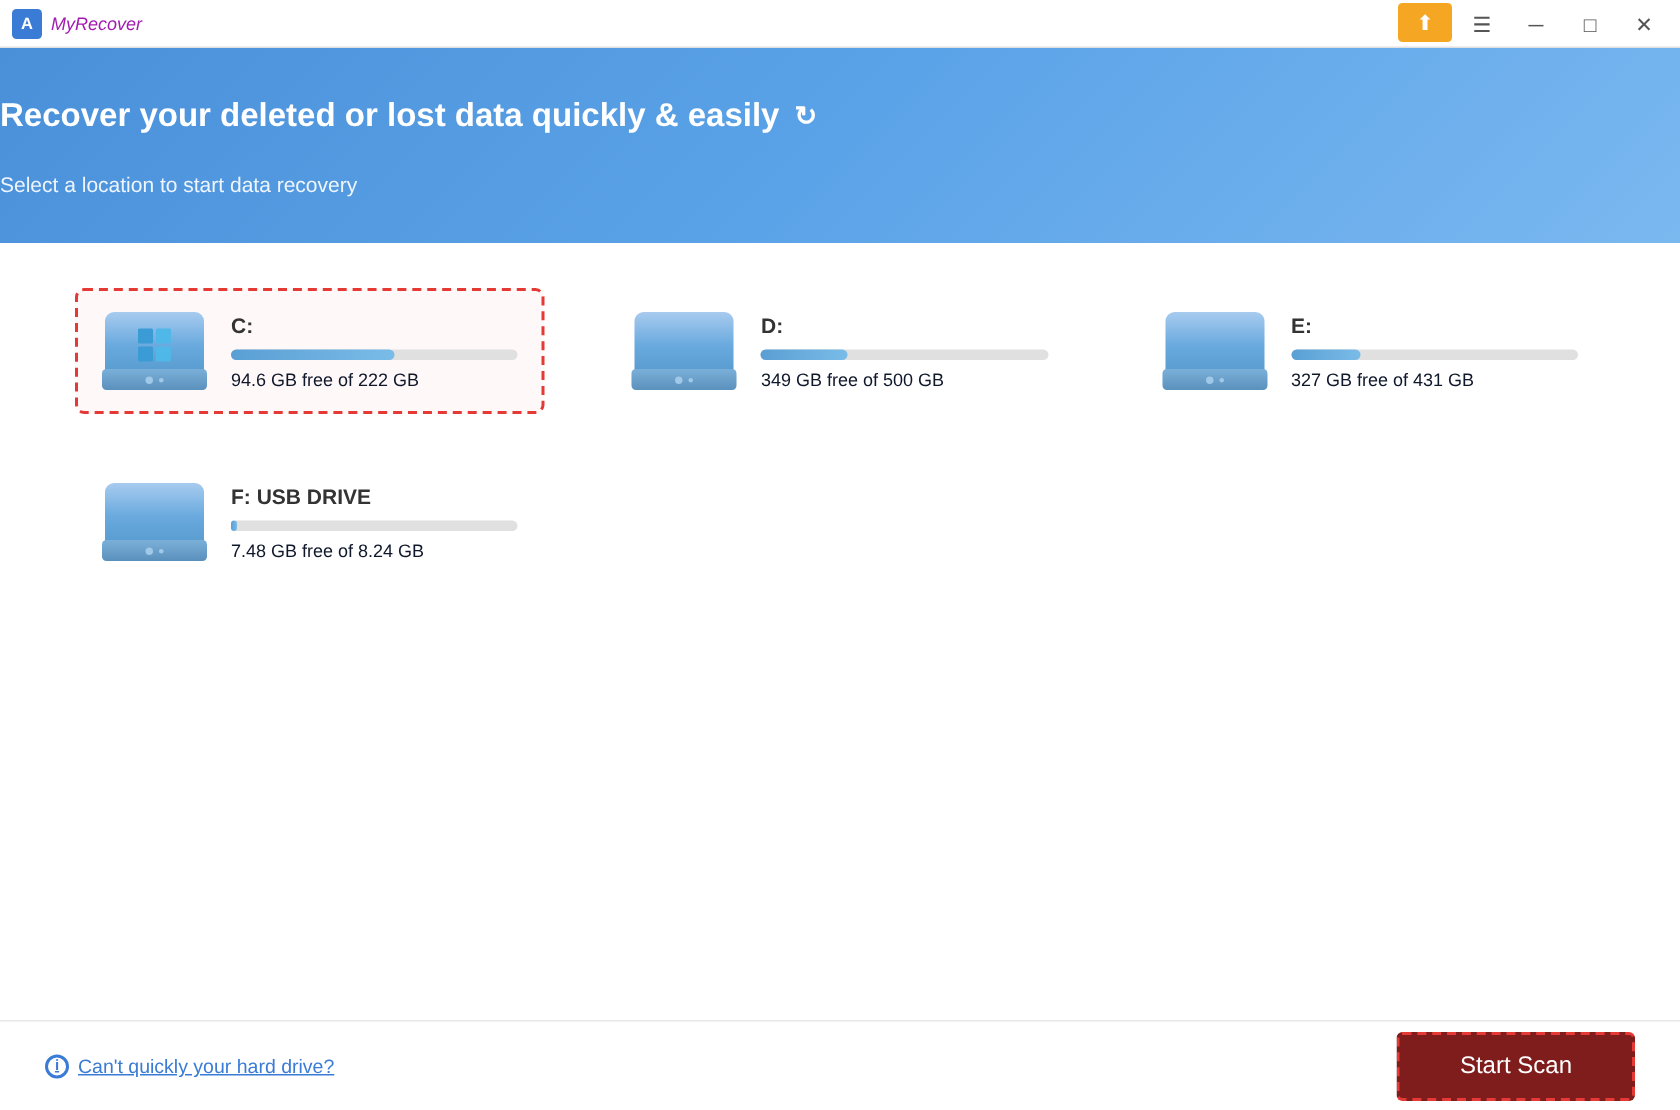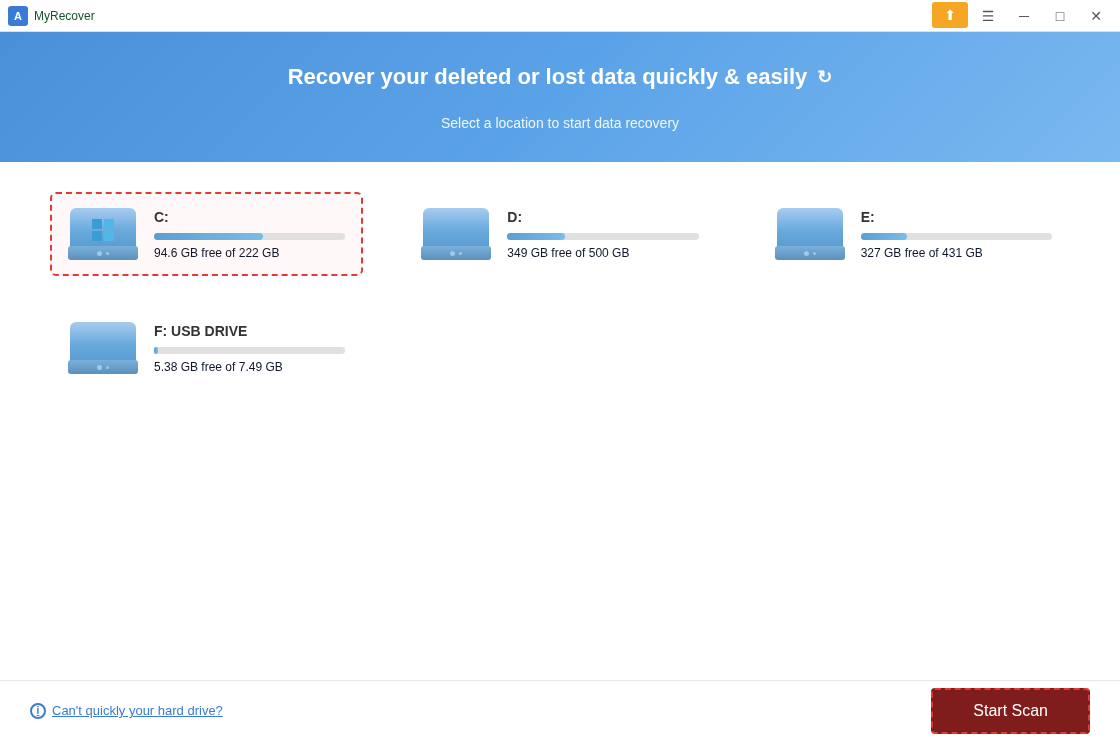--- a/index.html
+++ b/index.html
@@ -9,36 +9,36 @@
     .titlebar {
       display: flex; align-items: center; justify-content: space-between;
       background: #fff; height: 32px; padding: 0 8px;
       border-bottom: 1px solid #e0e0e0;
     }
     .titlebar-left { display: flex; align-items: center; gap: 6px; }
     .titlebar-logo {
       width: 20px; height: 20px; background: #3a7bd5; border-radius: 3px;
       display: flex; align-items: center; justify-content: center; color: white; font-size: 11px; font-weight: bold;
     }
-    .titlebar-title { font-size: 12px; color: #14532d; }
+    .titlebar-title { font-size: 12px; color: #a21caf; font-style: italic; }
     .titlebar-controls { display: flex; gap: 4px; }
     .titlebar-btn {
       width: 32px; height: 28px; display: flex; align-items: center; justify-content: center;
       cursor: pointer; font-size: 14px; color: #555; border-radius: 2px;
     }
     .titlebar-upgrade {
       width: 36px; height: 26px; background: #f5a623; border-radius: 3px;
       display: flex; align-items: center; justify-content: center; color: white; font-size: 14px;
     }
 
     
     .header {
       background: linear-gradient(135deg, #4a90d9 0%, #5ba3e8 50%, #7ab8f0 100%);
       height: 130px; display: flex; flex-direction: column;
-      align-items: center; justify-content: center; gap: 10px;
+      align-items: flex-start; justify-content: center; gap: 10px;
     }
     .header-title { color: white; font-size: 22px; font-weight: bold; display: flex; align-items: center; gap: 10px; }
     .header-subtitle { color: rgba(255,255,255,0.9); font-size: 14px; margin-top: 15px; }
     .refresh-icon { color: white; font-size: 18px; cursor: pointer; }
 
     
     .main { background: white; height: calc(740px - 32px - 130px - 60px); padding: 30px 50px; position: relative; overflow: hidden; }
 
     
     .drive-grid { display: grid; grid-template-columns: repeat(3, 1fr); gap: 30px 40px; }
@@ -195,21 +195,21 @@
           <div class="drive-icon-base">
             <div class="drive-dot"></div>
             <div class="drive-dot-small"></div>
           </div>
         </div>
         <div class="drive-info">
           <div class="drive-label">F: USB DRIVE</div>
           <div class="drive-bar-bg">
             <div class="drive-bar-fill" style="width: 2%;"></div>
           </div>
-          <div class="drive-size">5.38 GB free of 7.49 GB</div>
+          <div class="drive-size">7.48 GB free of 8.24 GB</div>
         </div>
       </div>
     </div>
 </div>
 
 <div class="footer">
   <div class="cant-detect">
     <div class="info-icon">i</div>
     <span>Can't quickly your hard drive?</span>
   </div>

